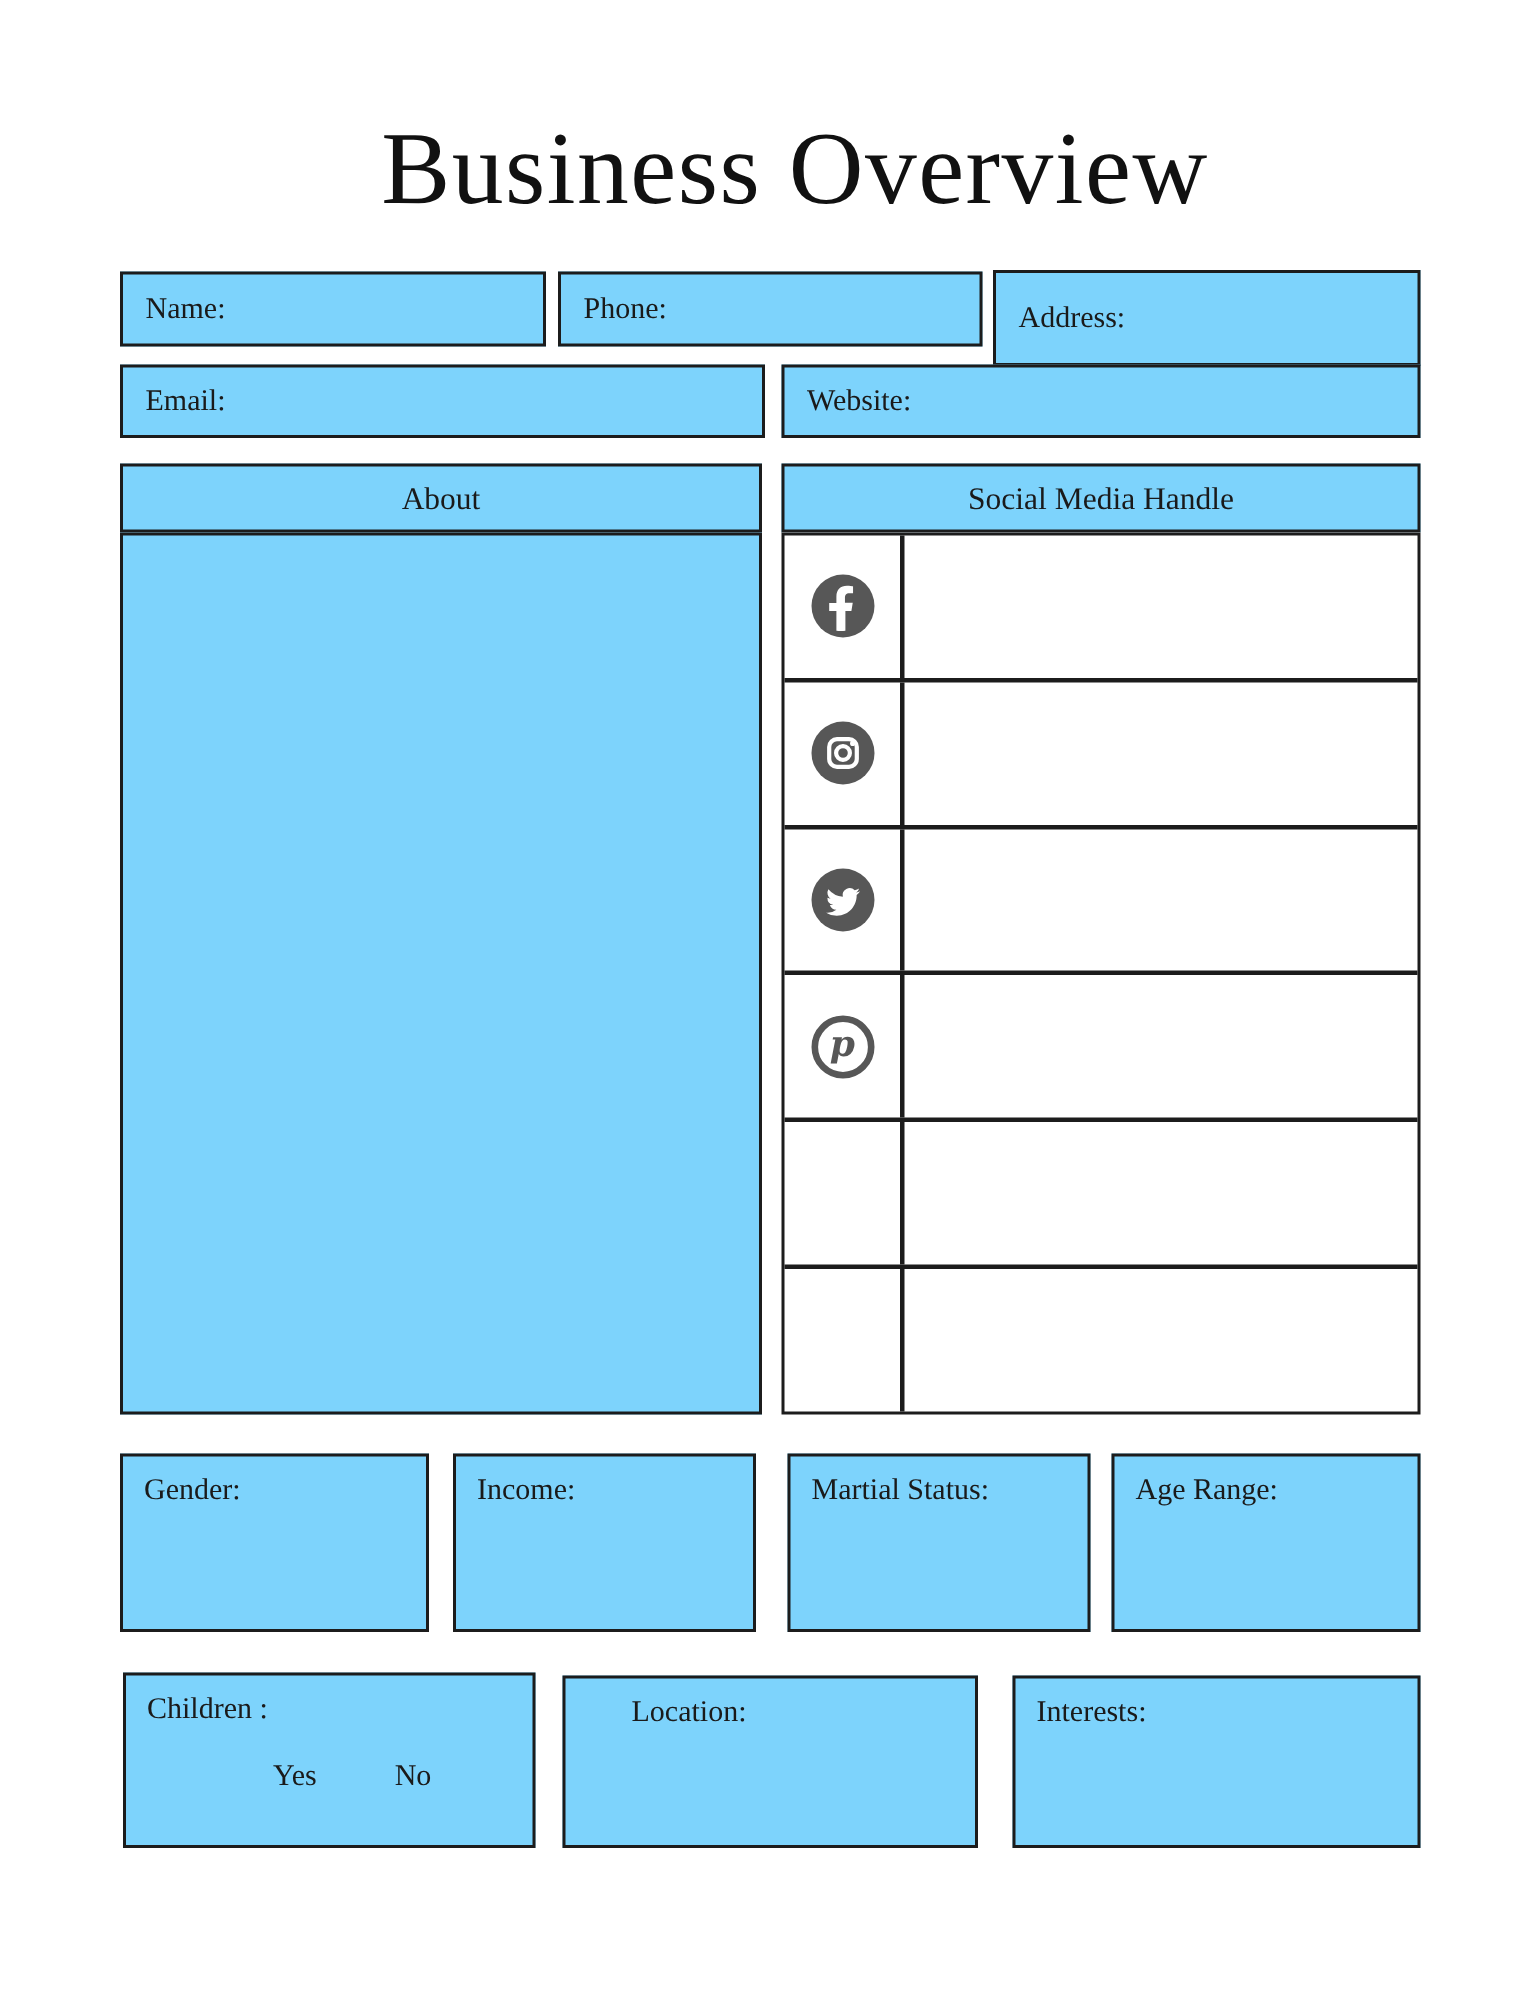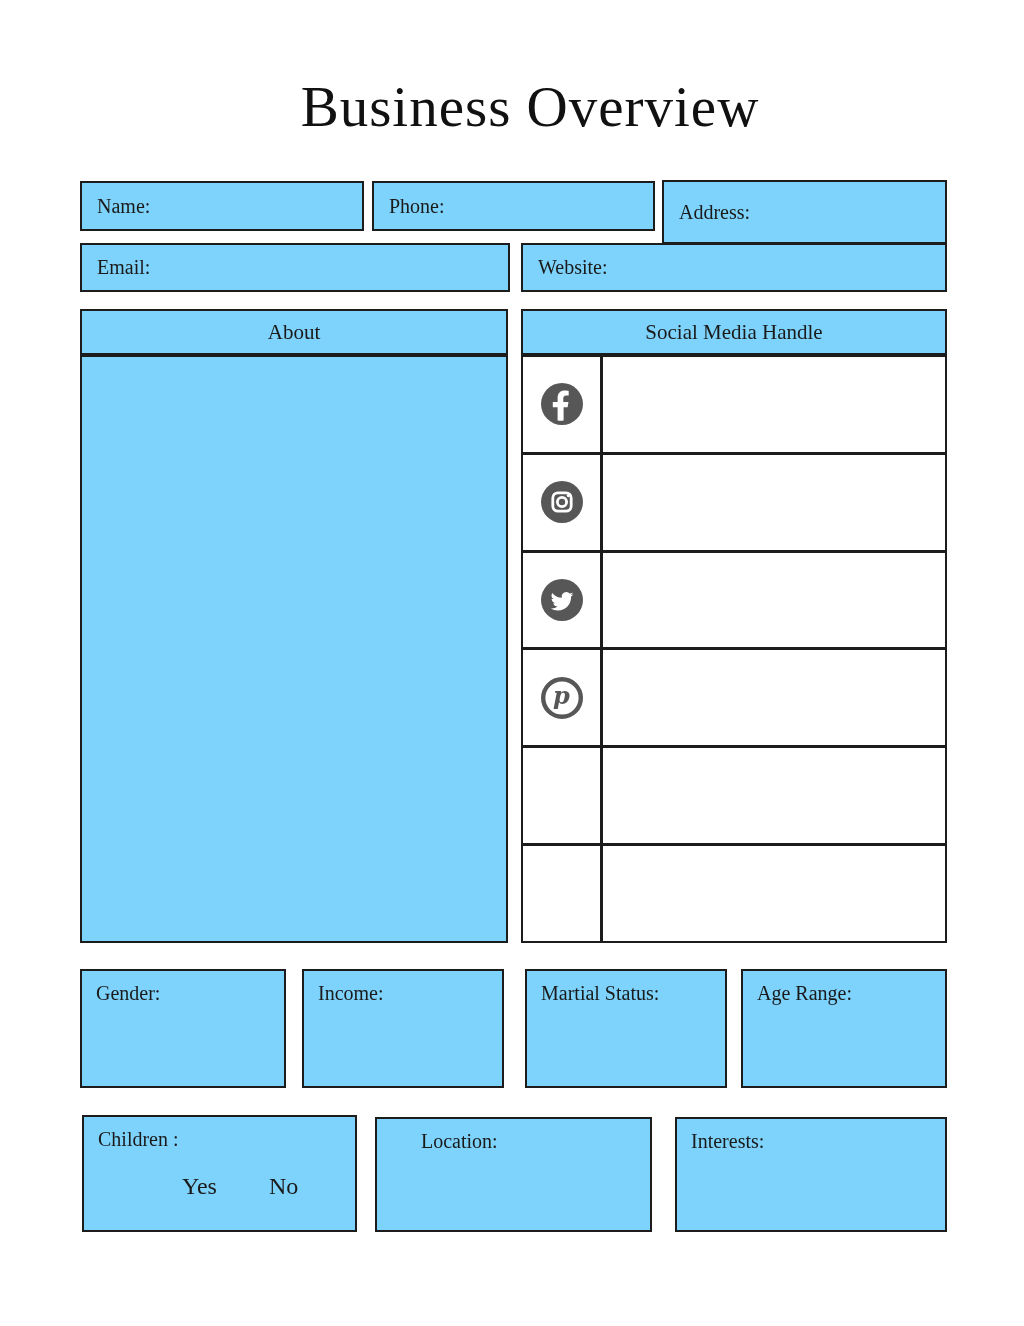--- a/index.html
+++ b/index.html
@@ -13,21 +13,21 @@
     position:relative;
     width:1024px;height:1326px;
     background:#ffffff;
     font-family:"Liberation Serif", serif;
     color:var(--text);
     overflow:hidden;
   }
   .title{
     position:absolute;left:0;top:78px;width:1024px;
     margin:0;text-align:center;
-    font-size:57px;font-weight:400;line-height:1;
+    font-size:69px;font-weight:400;line-height:1;
     letter-spacing:1px;color:#111;padding-left:36px;
   }
   .box{
     position:absolute;
     border:2px solid var(--border);
     background:#7dd3fc;
   }
   .label{
     font-size:20px;color:var(--text);
     display:block;
@@ -49,21 +49,21 @@
   .icon-cell{
     width:80px;border-right:3px solid var(--border);
     display:flex;align-items:center;justify-content:center;
   }
   .handle-cell{flex:1;}
   
   .options-row{
     position:absolute;left:0;top:56px;width:100%;
     display:flex;gap:52px;padding-left:98px;
   }
-  .option{font-size:24px;}
+  .option{font-size:20px;}
 </style>
 </head>
 <body>
 
 <div class="page">
 
   <h1 class="title">Business Overview</h1>
 
   <div class="box field" style="left:80px;top:181px;width:284px;height:50px;">
     <span class="label">Name:</span>

